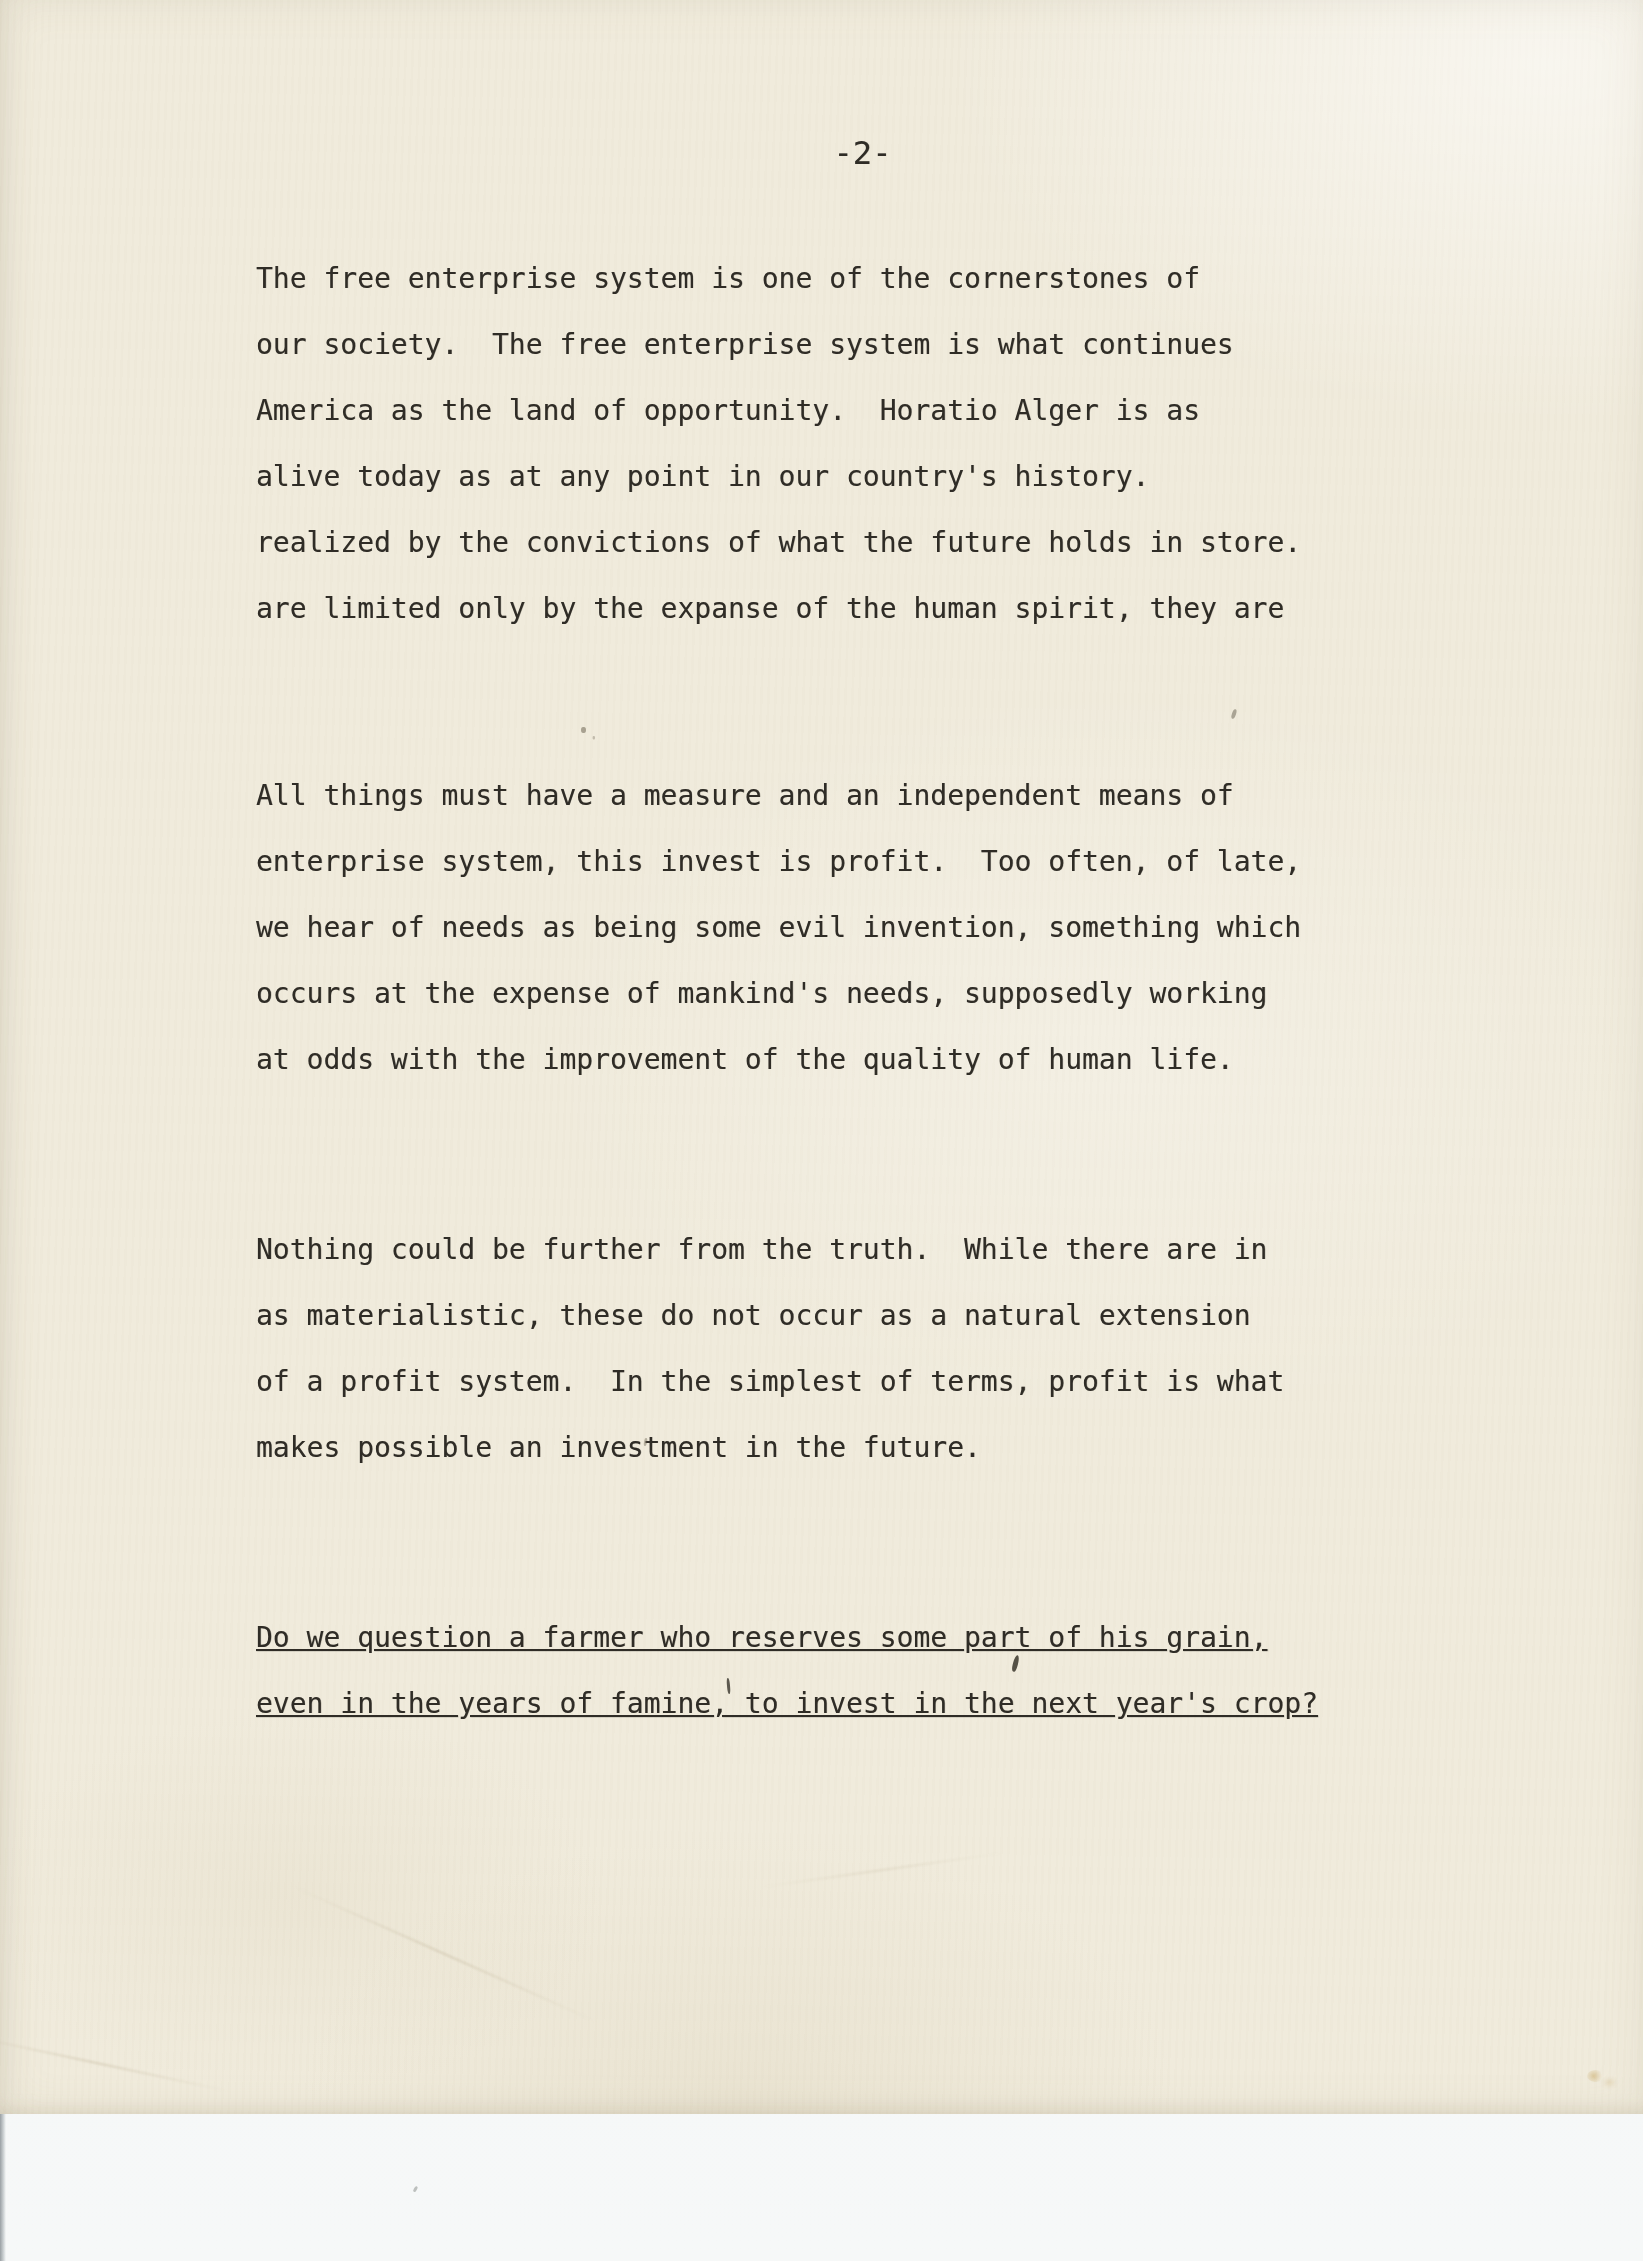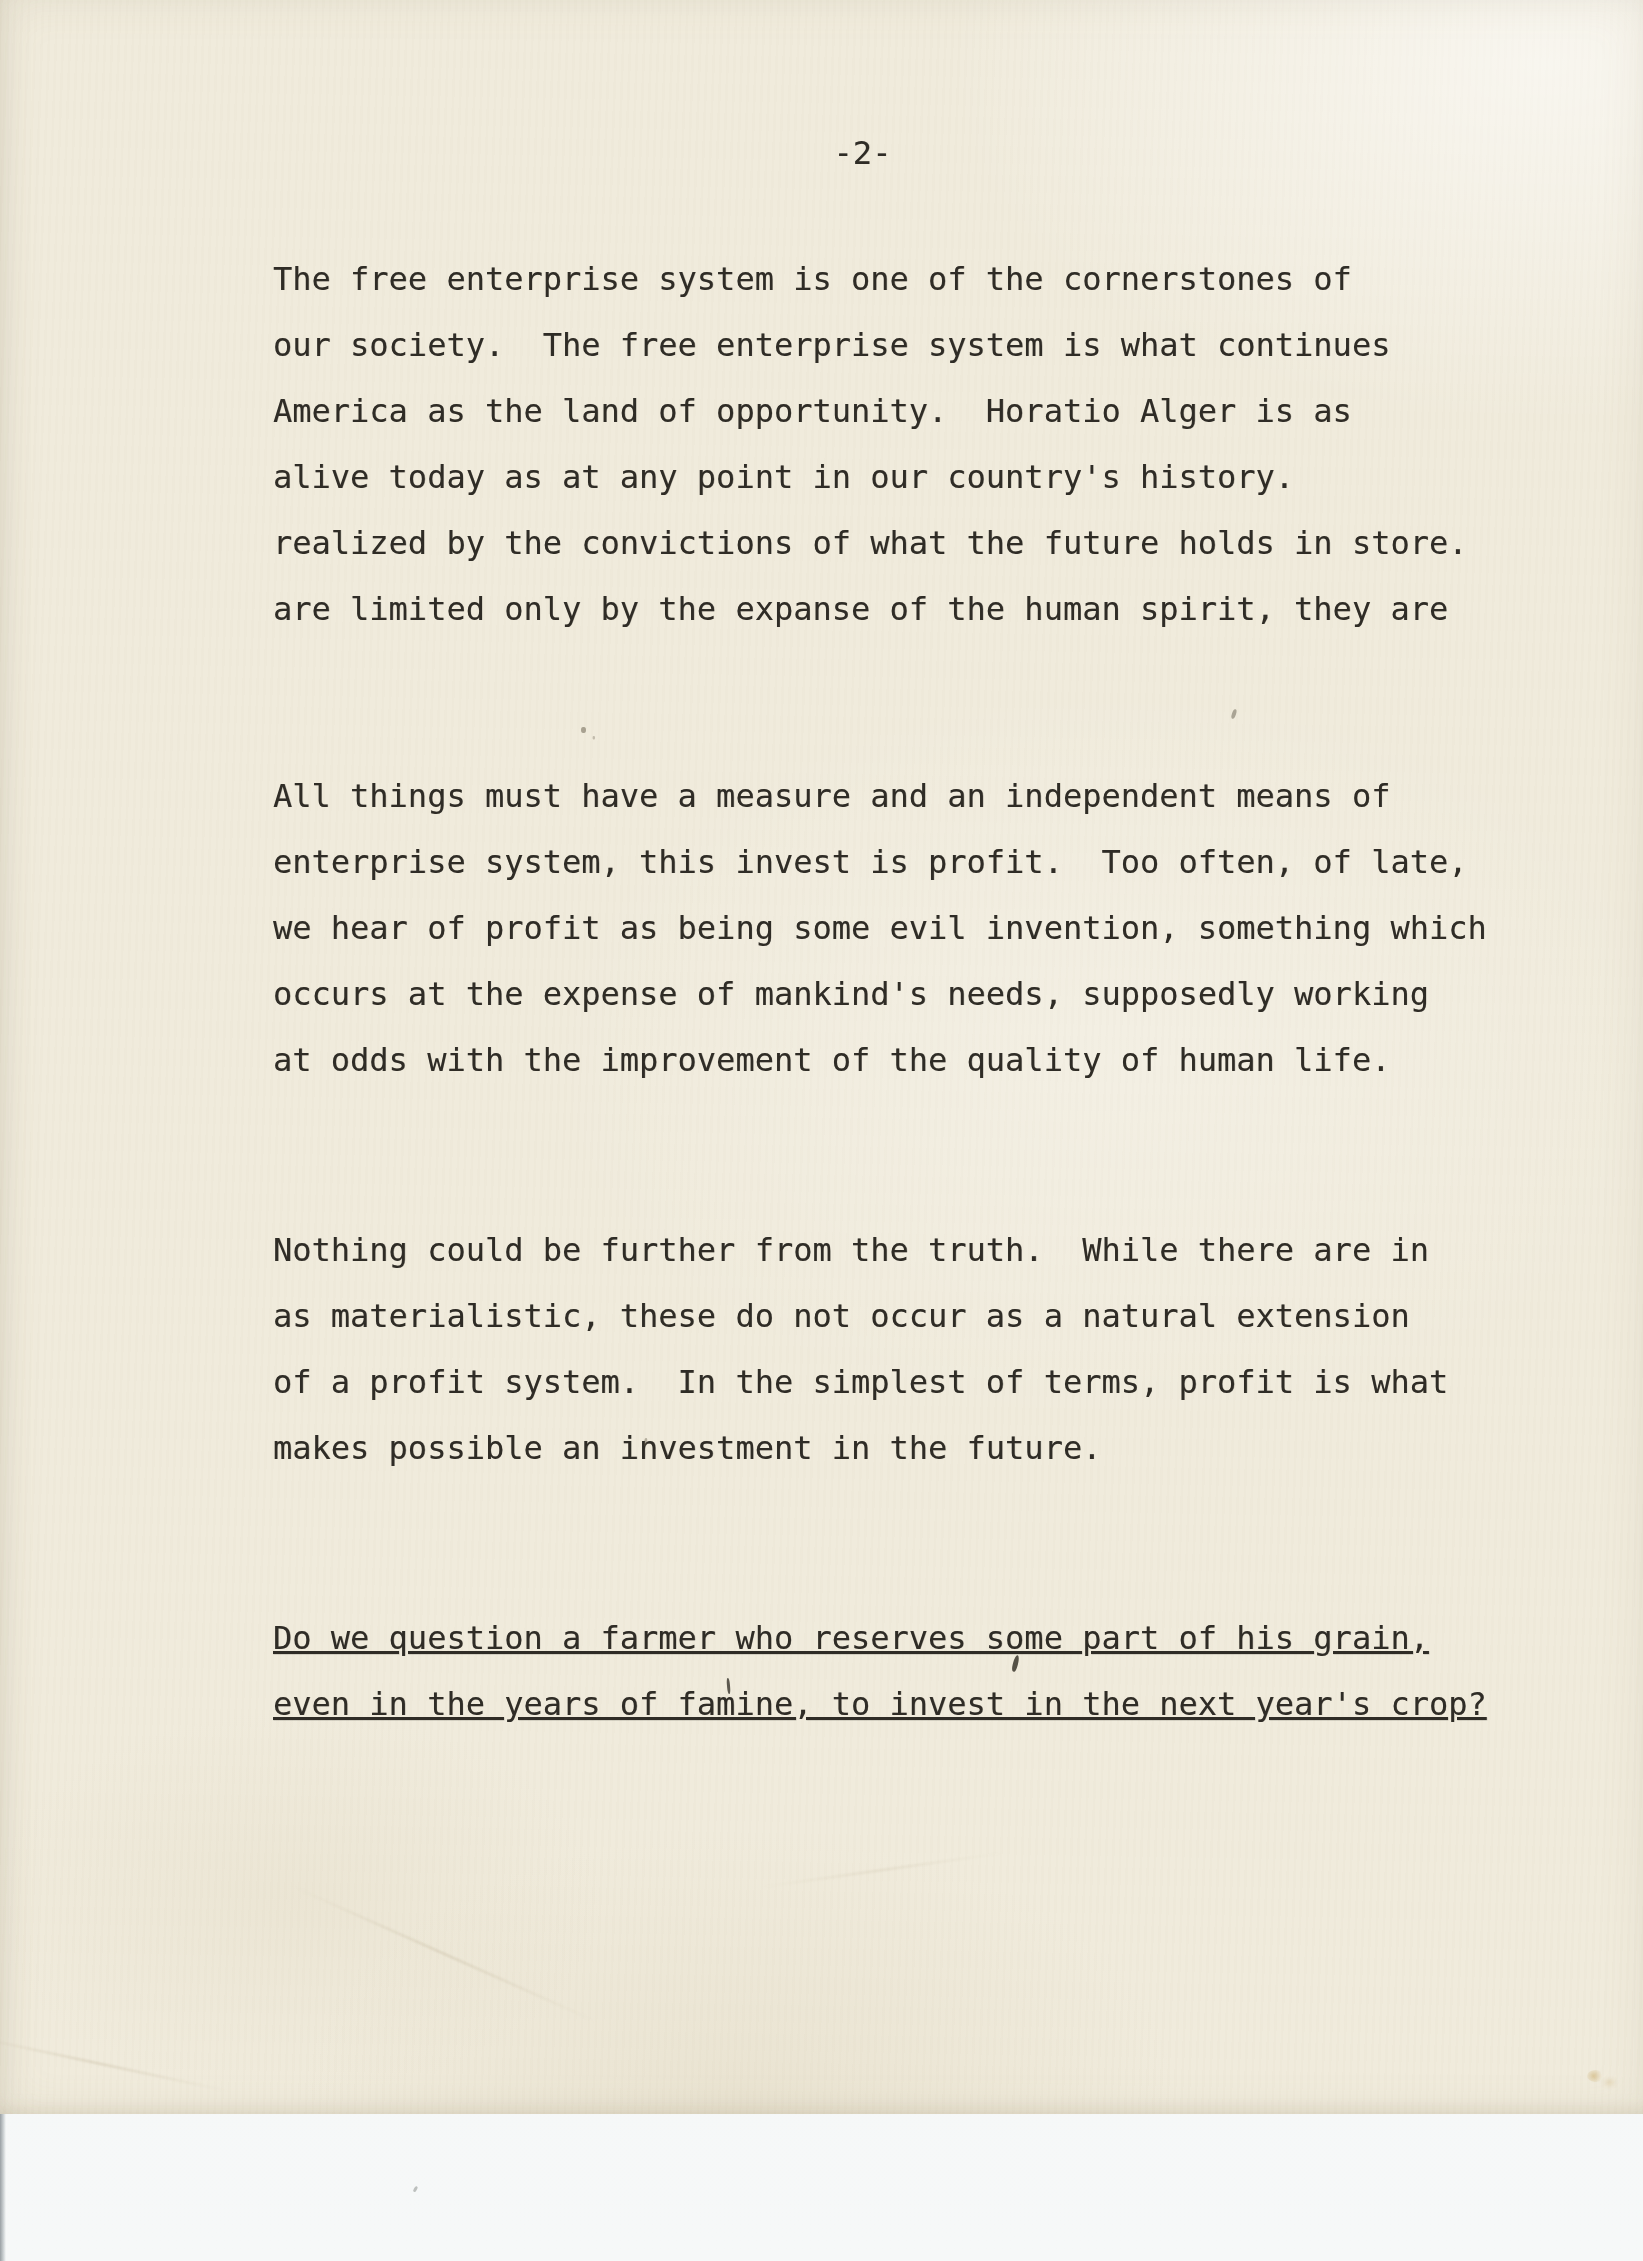--- a/index.html
+++ b/index.html
@@ -36,22 +36,22 @@
   .crease.c3{left:760px;top:1869px;width:245px;transform:rotate(-8deg);opacity:.6;}
 
   
   .pageno{
     position:absolute;left:271px;top:120px;width:1183px;
     font-size:32px;line-height:66px;text-align:center;
     color:var(--ink,#2f2c26);white-space:pre;
     text-shadow:0.4px 0.4px 0.5px rgba(47,44,38,0.35);
   }
   .para{
-    position:absolute;left:273px;
-    font-size:32px;line-height:66px;
+    position:absolute;left:256px;
+    font-size:28px;line-height:66px;
     color:var(--ink,#2f2c26);
     text-shadow:0.4px 0.4px 0.5px rgba(47,44,38,0.35);
   }
   .para .line{white-space:pre;}
   .p1{top:246px;}
   .p2{top:763px;}
   .p3{top:1217px;}
   .p4{top:1605px;text-decoration:underline;}
 
   
@@ -83,21 +83,21 @@
       <div class="line">our society.  The free enterprise system is what continues</div>
       <div class="line">America as the land of opportunity.  Horatio Alger is as</div>
       <div class="line">alive today as at any point in our country's history.</div>
       <div class="line">realized by the convictions of what the future holds in store.</div>
       <div class="line">are limited only by the expanse of the human spirit, they are</div>
     </div>
 
     <div class="para p2">
       <div class="line">All things must have a measure and an independent means of</div>
       <div class="line">enterprise system, this invest is profit.  Too often, of late,</div>
-      <div class="line">we hear of profit as being some evil invention, something which</div>
+      <div class="line">we hear of needs as being some evil invention, something which</div>
       <div class="line">occurs at the expense of mankind's needs, supposedly working</div>
       <div class="line">at odds with the improvement of the quality of human life.</div>
     </div>
 
     <div class="para p3">
       <div class="line">Nothing could be further from the truth.  While there are in</div>
       <div class="line">as materialistic, these do not occur as a natural extension</div>
       <div class="line">of a profit system.  In the simplest of terms, profit is what</div>
       <div class="line">makes possible an investment in the future.</div>
     </div>

